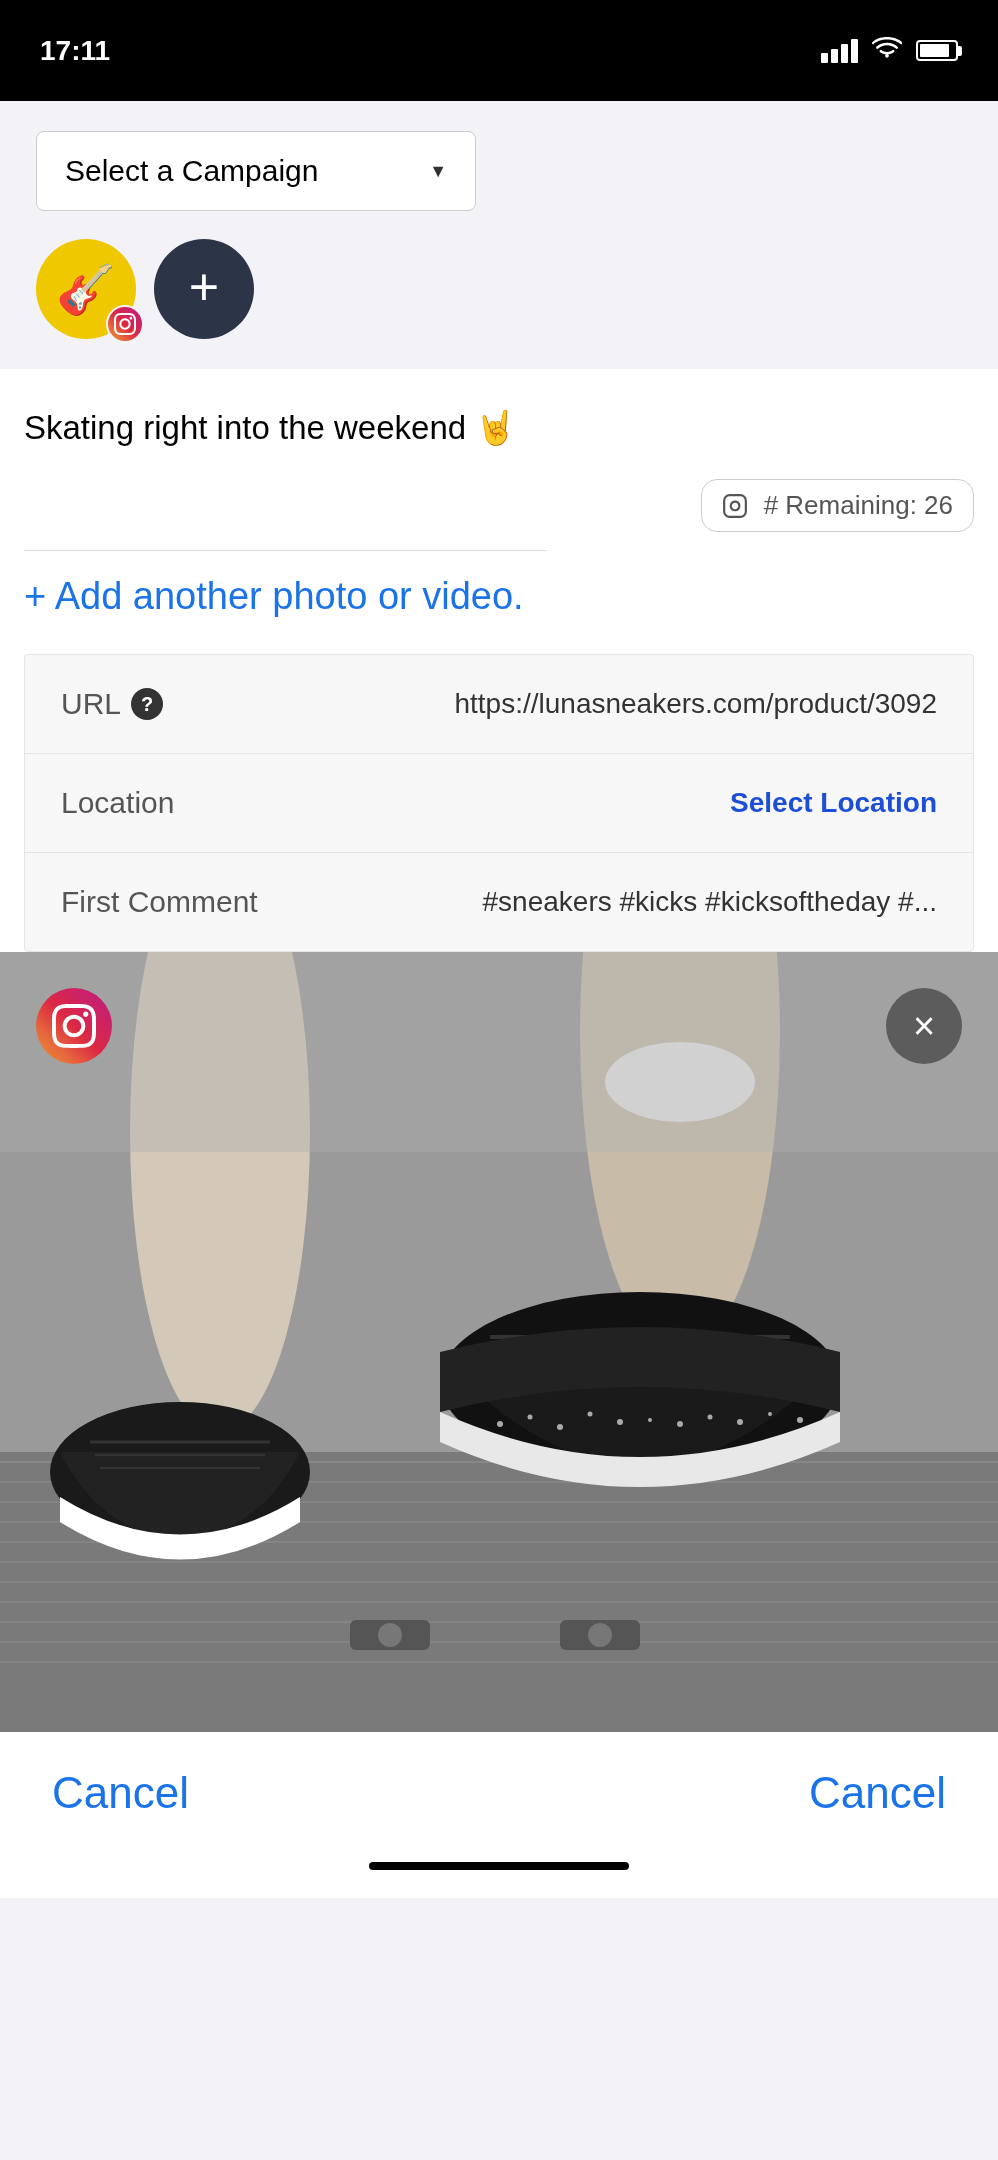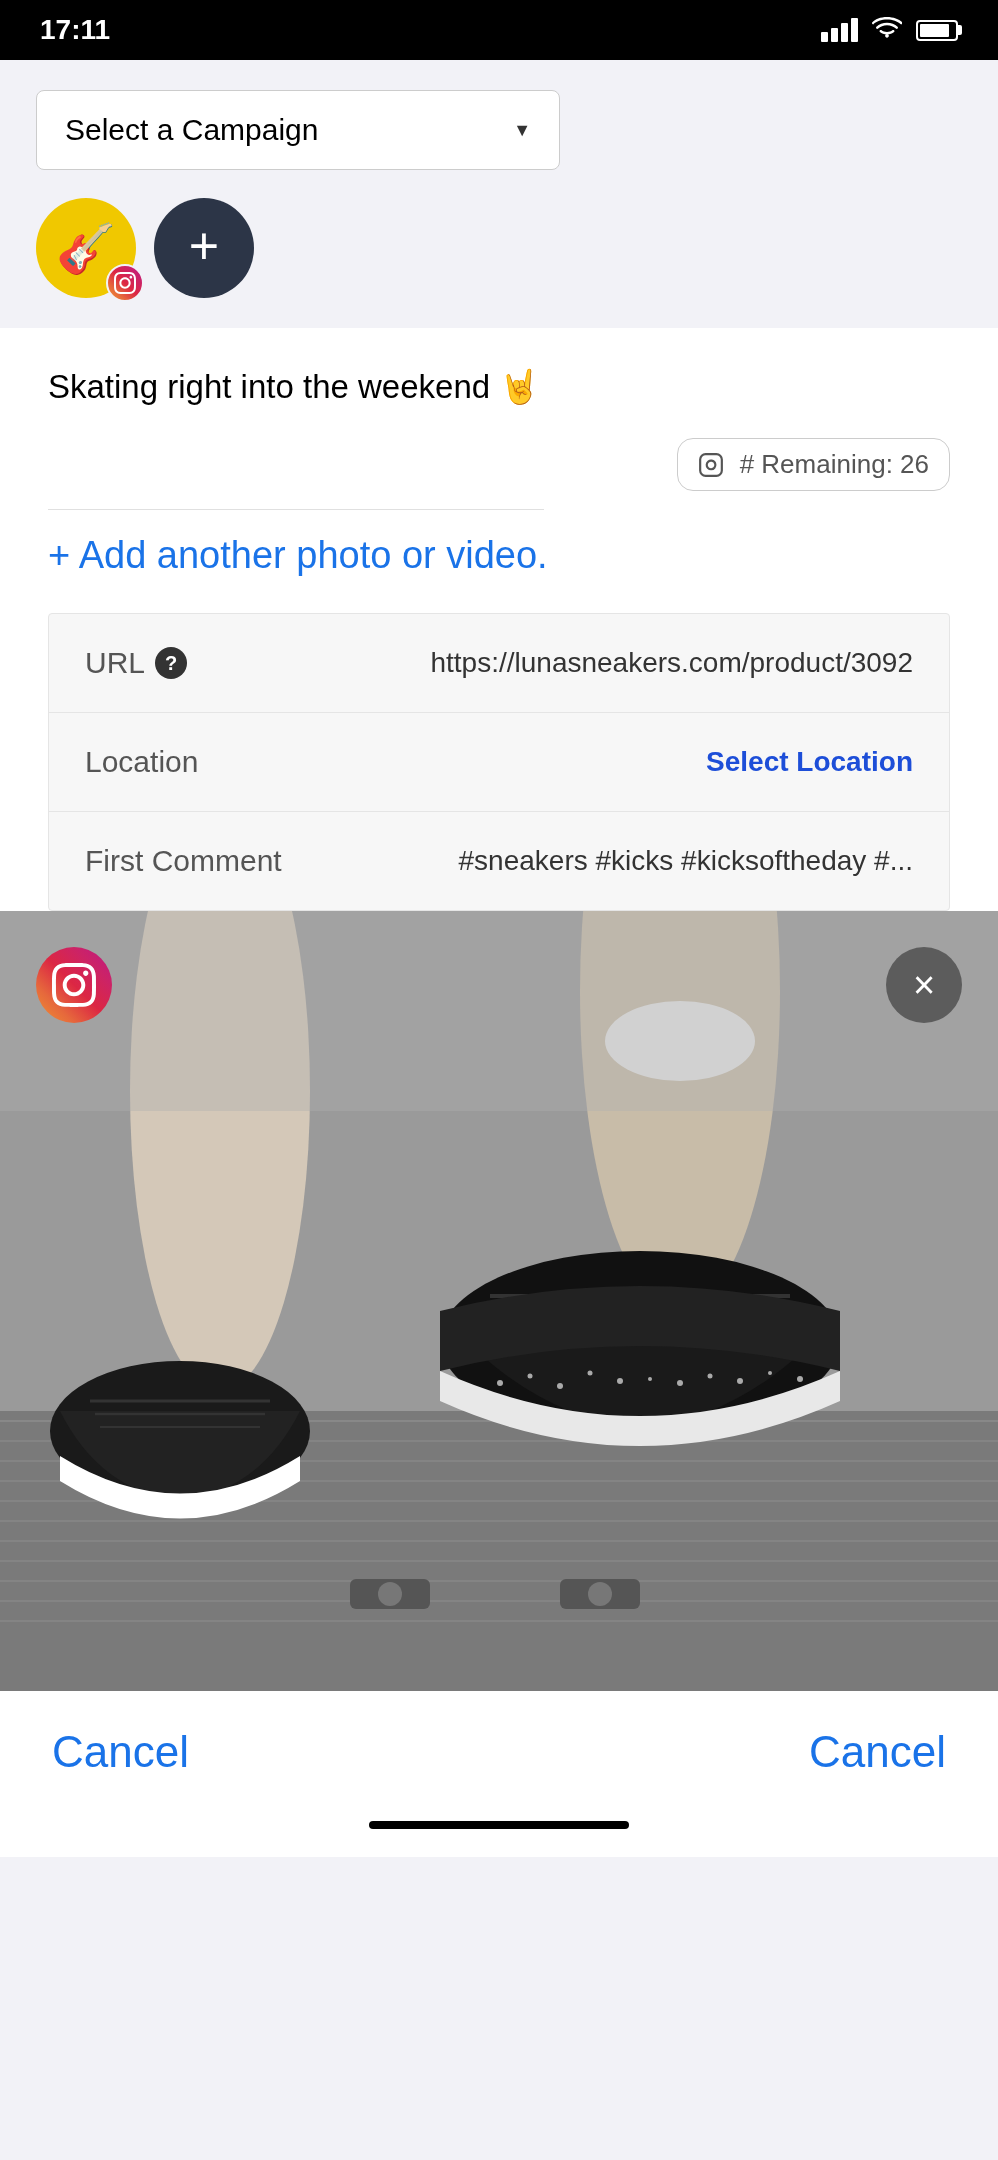--- a/index.html
+++ b/index.html
@@ -10,21 +10,21 @@
       min-height: 2160px;
       background: #f2f2f7;
       font-family: -apple-system, BlinkMacSystemFont, 'Helvetica Neue', sans-serif;
       position: relative;
       overflow-x: hidden;
     }
 
     
     .status-bar {
       background: #000;
-      height: 60px;
+      height: 101px;
       display: flex;
       align-items: center;
       justify-content: space-between;
       padding: 0 40px;
       color: #fff;
       font-size: 28px;
       font-weight: 600;
     }
     .status-time { font-weight: 700; }
     .status-icons { display: flex; align-items: center; gap: 14px; }
@@ -66,21 +66,21 @@
 
     
     .campaign-selector {
       background: #fff;
       border: 1.5px solid #ccc;
       border-radius: 8px;
       padding: 22px 28px;
       display: flex;
       align-items: center;
       justify-content: space-between;
-      width: 524px;
+      width: 440px;
       cursor: pointer;
     }
     .campaign-selector-text {
       font-size: 30px;
       color: #000;
     }
     .dropdown-arrow {
       font-size: 18px;
       color: #333;
     }
@@ -134,21 +134,21 @@
     .add-account-btn span {
       font-size: 52px;
       color: #fff;
       line-height: 1;
       margin-top: -4px;
     }
 
     
     .content-area {
       background: #fff;
-      padding: 36px 48px 0;
+      padding: 36px 24px 0;
     }
 
     .caption-text {
       font-size: 33px;
       color: #000;
       line-height: 1.4;
       margin-bottom: 28px;
     }
 
     .hashtag-counter {

